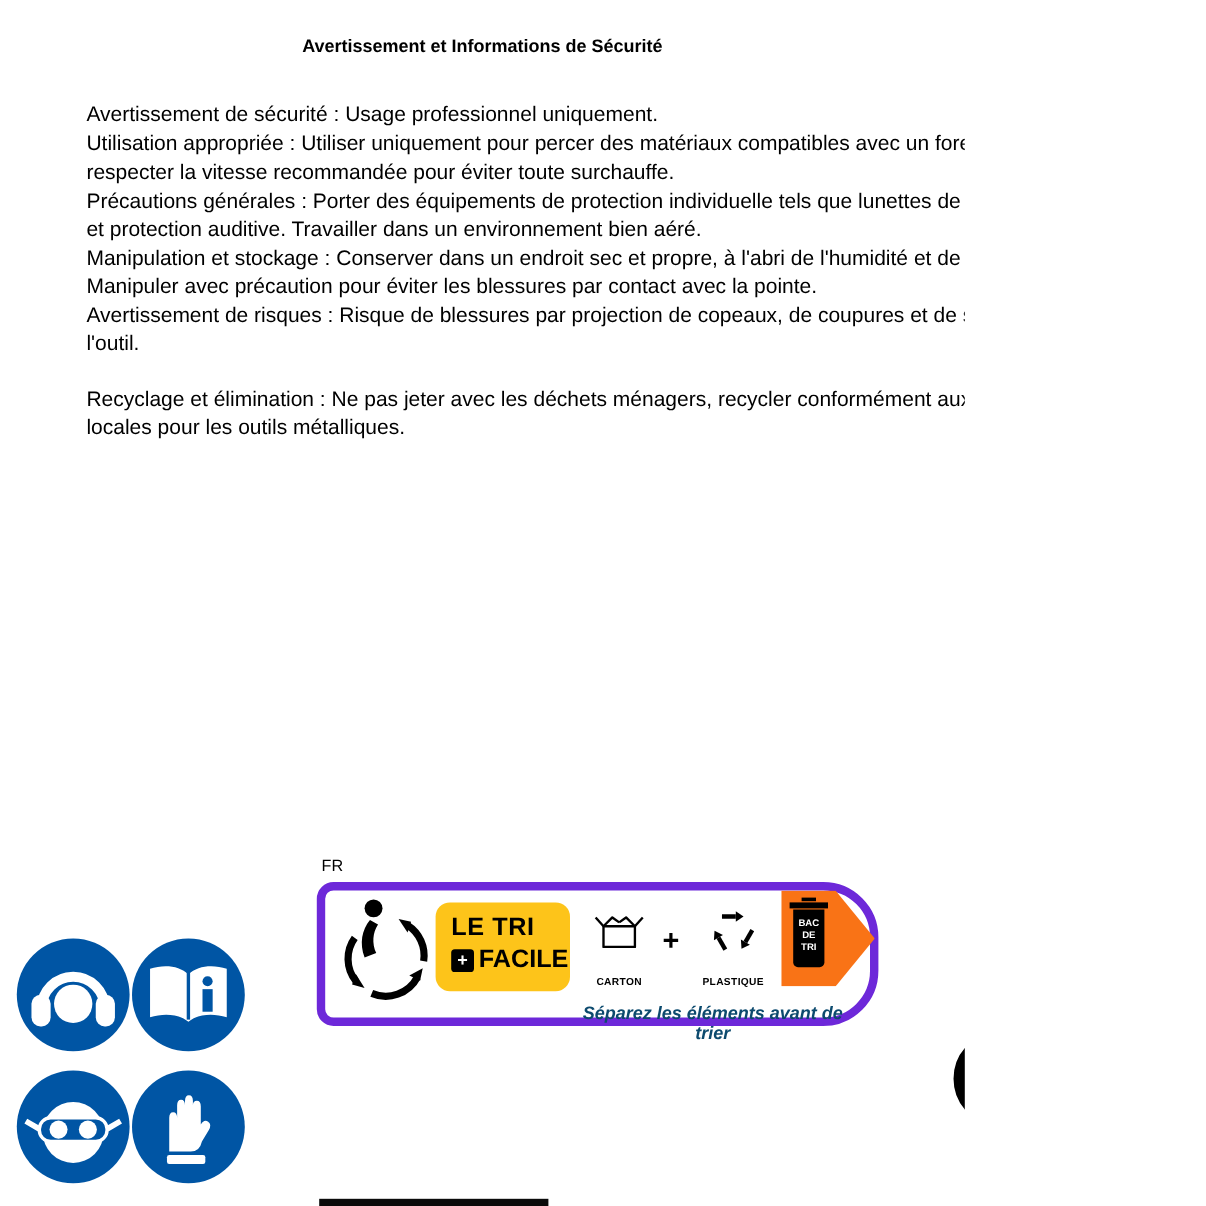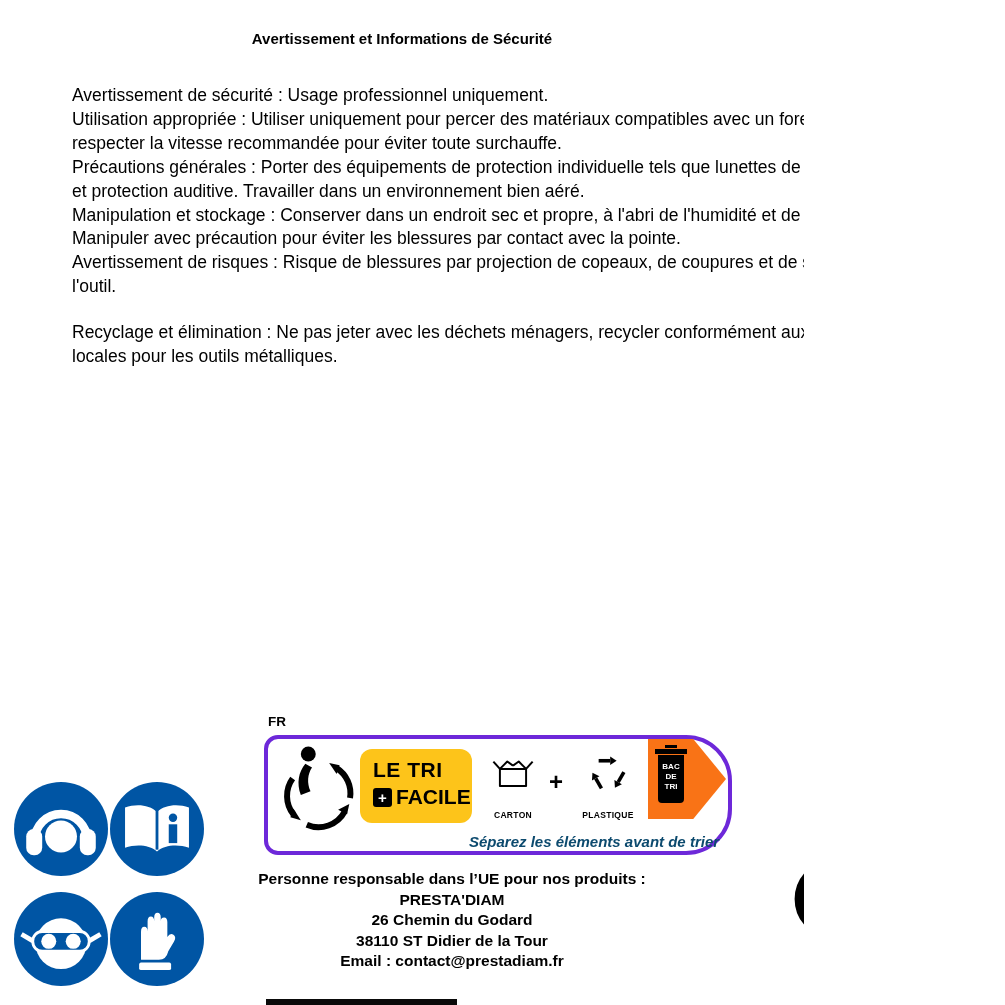--- a/index.html
+++ b/index.html
@@ -31,29 +31,29 @@
     font-size: 17.5px;
     line-height: 23.9px;
   }
   .body-text p { margin: 0; }
   p.recycling { margin-top: 22px; }
 
   .fr-label {
     position: absolute;
     left: 268px; top: 714px;
     font-size: 13.5px;
-    font-weight: bold;
+    font-weight: normal;
   }
 
   .tri-banner {
     position: absolute;
     left: 264px; top: 735px;
     width: 468px; height: 120px;
     background: #fff;
-    border: 4px solid #6d28d9;
+    border: 7px solid #6d28d9;
     border-radius: 14px 46px 46px 14px;
     box-sizing: border-box;
     padding-left: 44px;
   }
   .triman-wrap { position: absolute; left: 6px; top: 4px; width: 82px; height: 92px; }
   .triman-wrap svg { width: 82px; height: 92px; }
   .tri-badge {
     position: absolute;
     left: 92px; top: 10px;
     width: 112px; height: 74px;
@@ -260,27 +260,20 @@
           <div>BAC</div>
           <div>DE</div>
           <div>TRI</div>
         </div>
       </div>
     </div>
 
     <div class="tagline">Séparez les éléments avant de trier</div>
   </div>
 
-  <div class="address">
-    <div>Personne responsable dans l’UE pour nos produits :</div>
-    <div>PRESTA'DIAM</div>
-    <div>26 Chemin du Godard</div>
-    <div>38110 ST Didier de la Tour</div>
-    <div>Email : contact@prestadiam.fr</div>
-  </div>
 
   <div class="ce-mark">
     <svg width="148" height="98" viewBox="0 0 180 100">
       <path d="M80.6 24.3 A40 40 0 1 0 80.6 75.7" fill="none" stroke="#000" stroke-width="16"></path>
       <path d="M160.6 24.3 A40 40 0 1 0 160.6 75.7" fill="none" stroke="#000" stroke-width="16"></path>
       <line x1="130" y1="50" x2="161" y2="50" stroke="#000" stroke-width="16"></line>
     </svg>
   </div>
 
   <div class="cut-line"></div>

